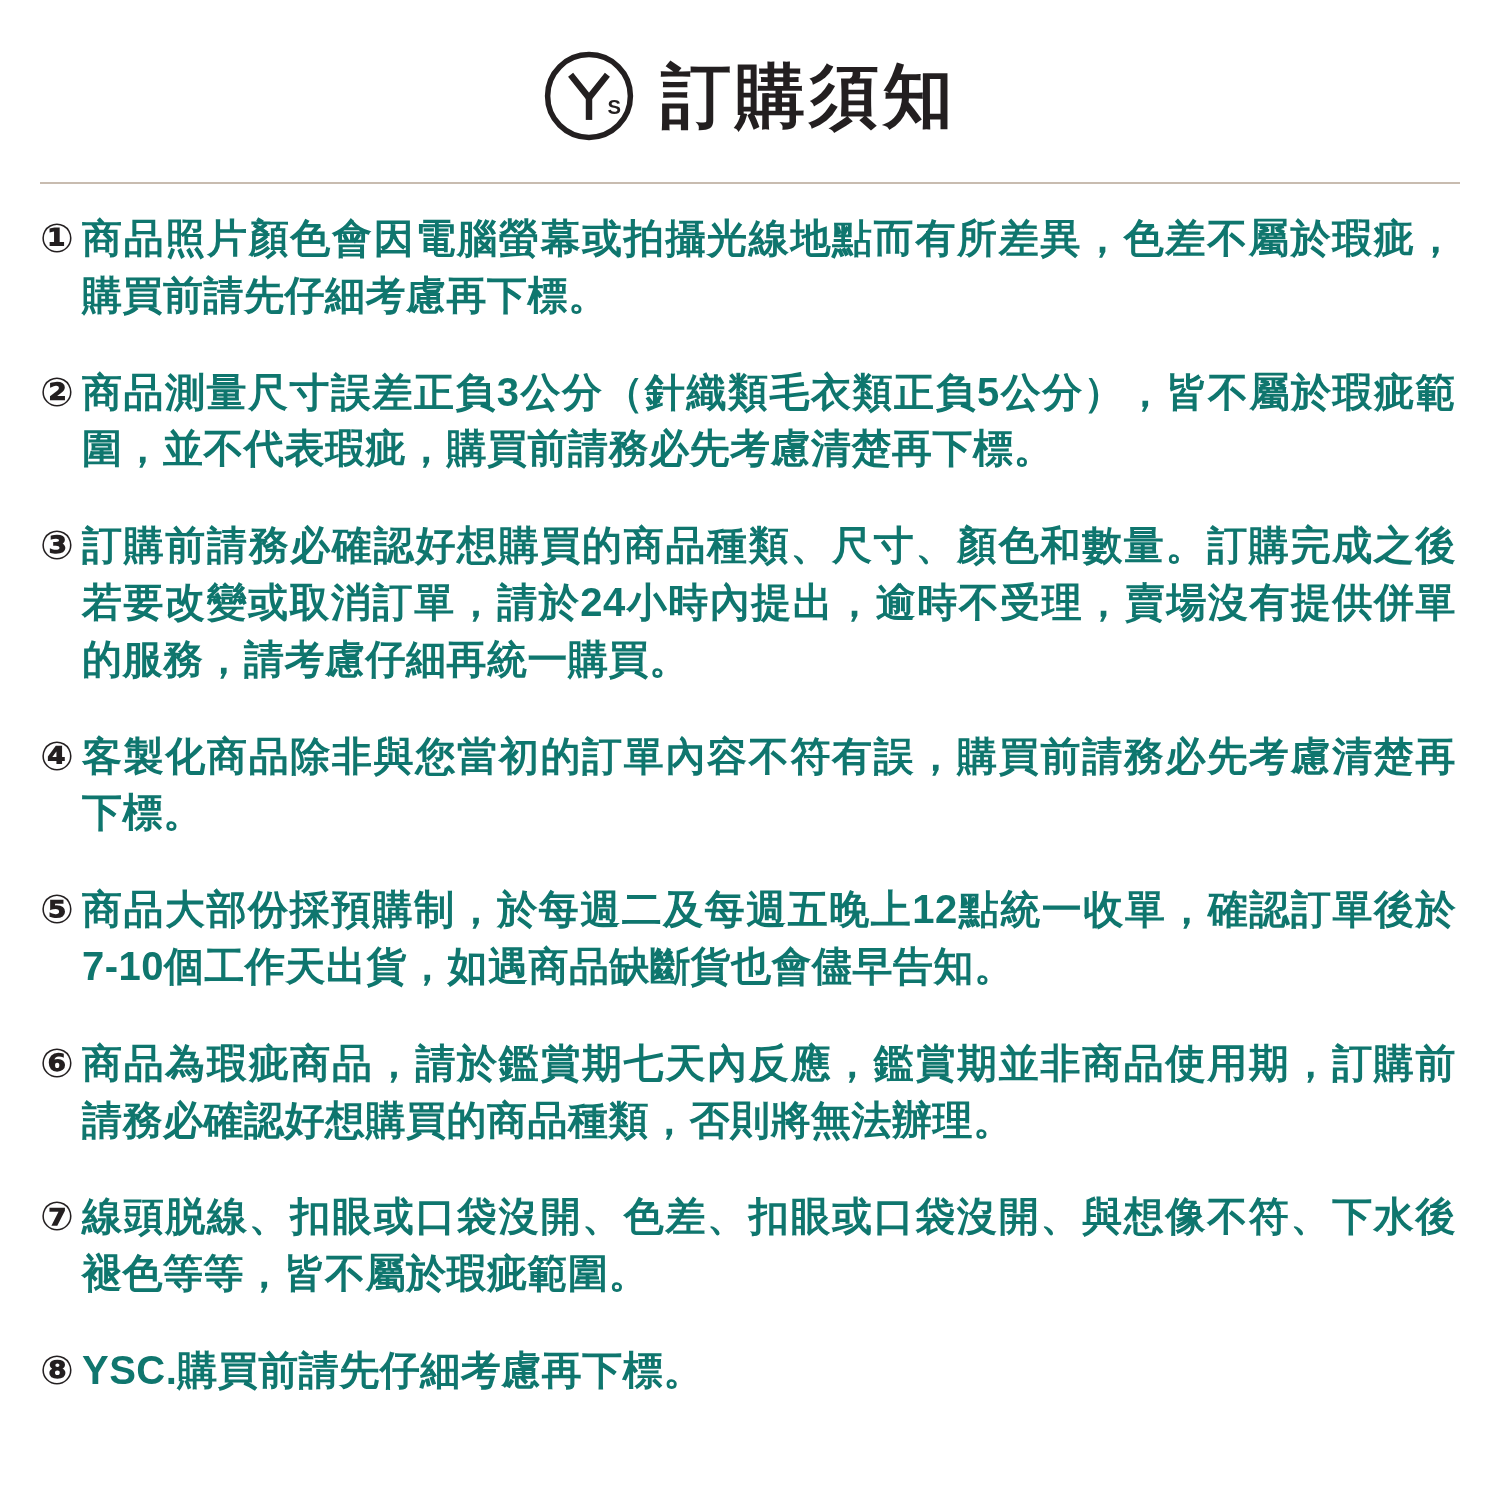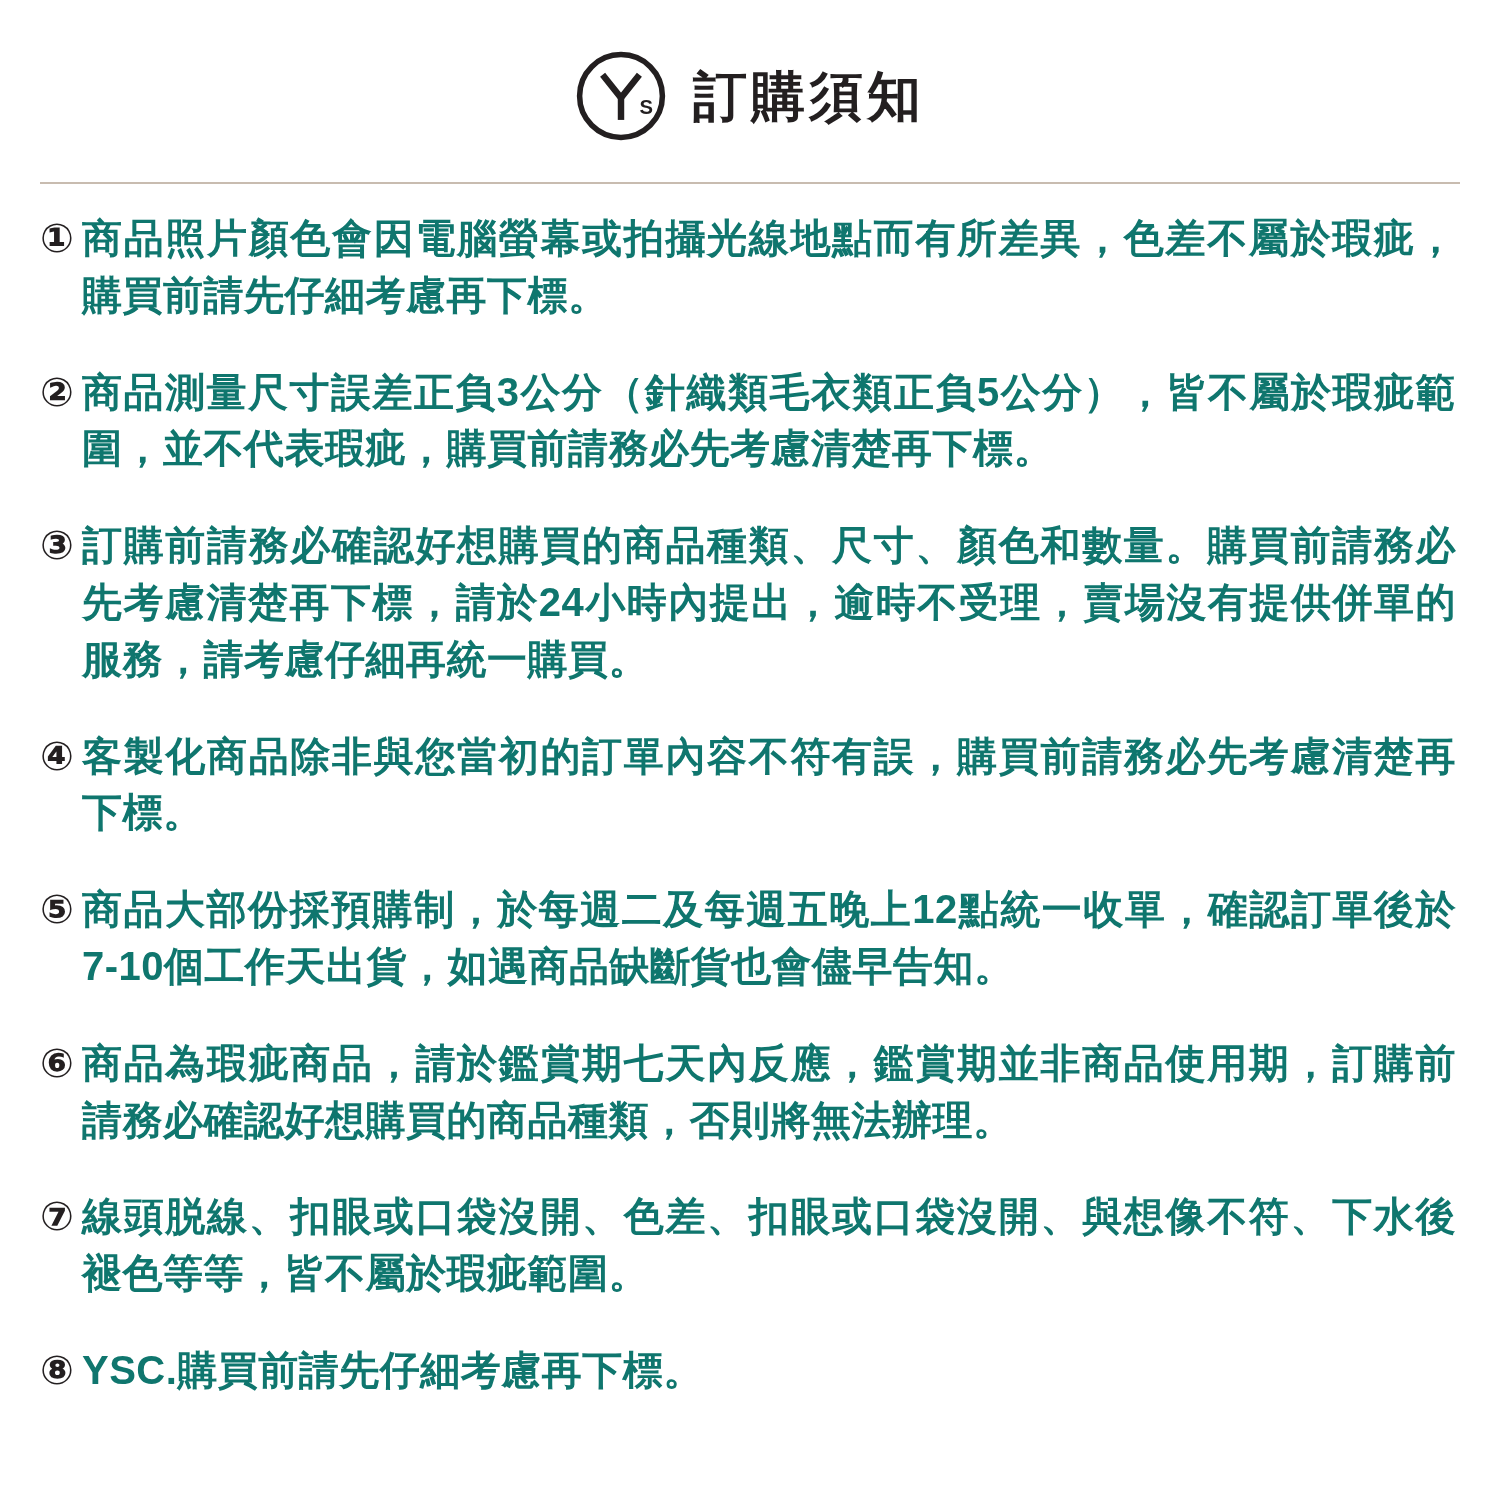--- a/index.html
+++ b/index.html
@@ -35,21 +35,21 @@
   }
 
   .logo {
     width: 92px;
     height: 92px;
     flex: 0 0 auto;
     display: block;
   }
 
   .header-title {
-    font-size: 54px;
+    font-size: 70px;
     font-weight: 700;
     letter-spacing: 4px;
     line-height: 1;
     color: #231f20;
     white-space: nowrap;
   }
 
   .divider {
     width: 1420px;
     height: 2px;
@@ -115,21 +115,21 @@
       <span class="notice-text">商品照片顏色會因電腦螢幕或拍攝光線地點而有所差異，色差不屬於瑕疵，購買前請先仔細考慮再下標。</span>
     </li>
 
     <li class="notice-item">
       <span class="notice-num">②</span>
       <span class="notice-text">商品測量尺寸誤差正負3公分（針織類毛衣類正負5公分），皆不屬於瑕疵範圍，並不代表瑕疵，購買前請務必先考慮清楚再下標。</span>
     </li>
 
     <li class="notice-item">
       <span class="notice-num">③</span>
-      <span class="notice-text">訂購前請務必確認好想購買的商品種類、尺寸、顏色和數量。購買前請務必先考慮清楚再下標，請於24小時內提出，逾時不受理，賣場沒有提供併單的服務，請考慮仔細再統一購買。</span>
+      <span class="notice-text">訂購前請務必確認好想購買的商品種類、尺寸、顏色和數量。訂購完成之後若要改變或取消訂單，請於24小時內提出，逾時不受理，賣場沒有提供併單的服務，請考慮仔細再統一購買。</span>
     </li>
 
     <li class="notice-item">
       <span class="notice-num">④</span>
       <span class="notice-text">客製化商品除非與您當初的訂單內容不符有誤，購買前請務必先考慮清楚再下標。</span>
     </li>
 
     <li class="notice-item">
       <span class="notice-num">⑤</span>
       <span class="notice-text">商品大部份採預購制，於每週二及每週五晚上12點統一收單，確認訂單後於7-10個工作天出貨，如遇商品缺斷貨也會儘早告知。</span>

